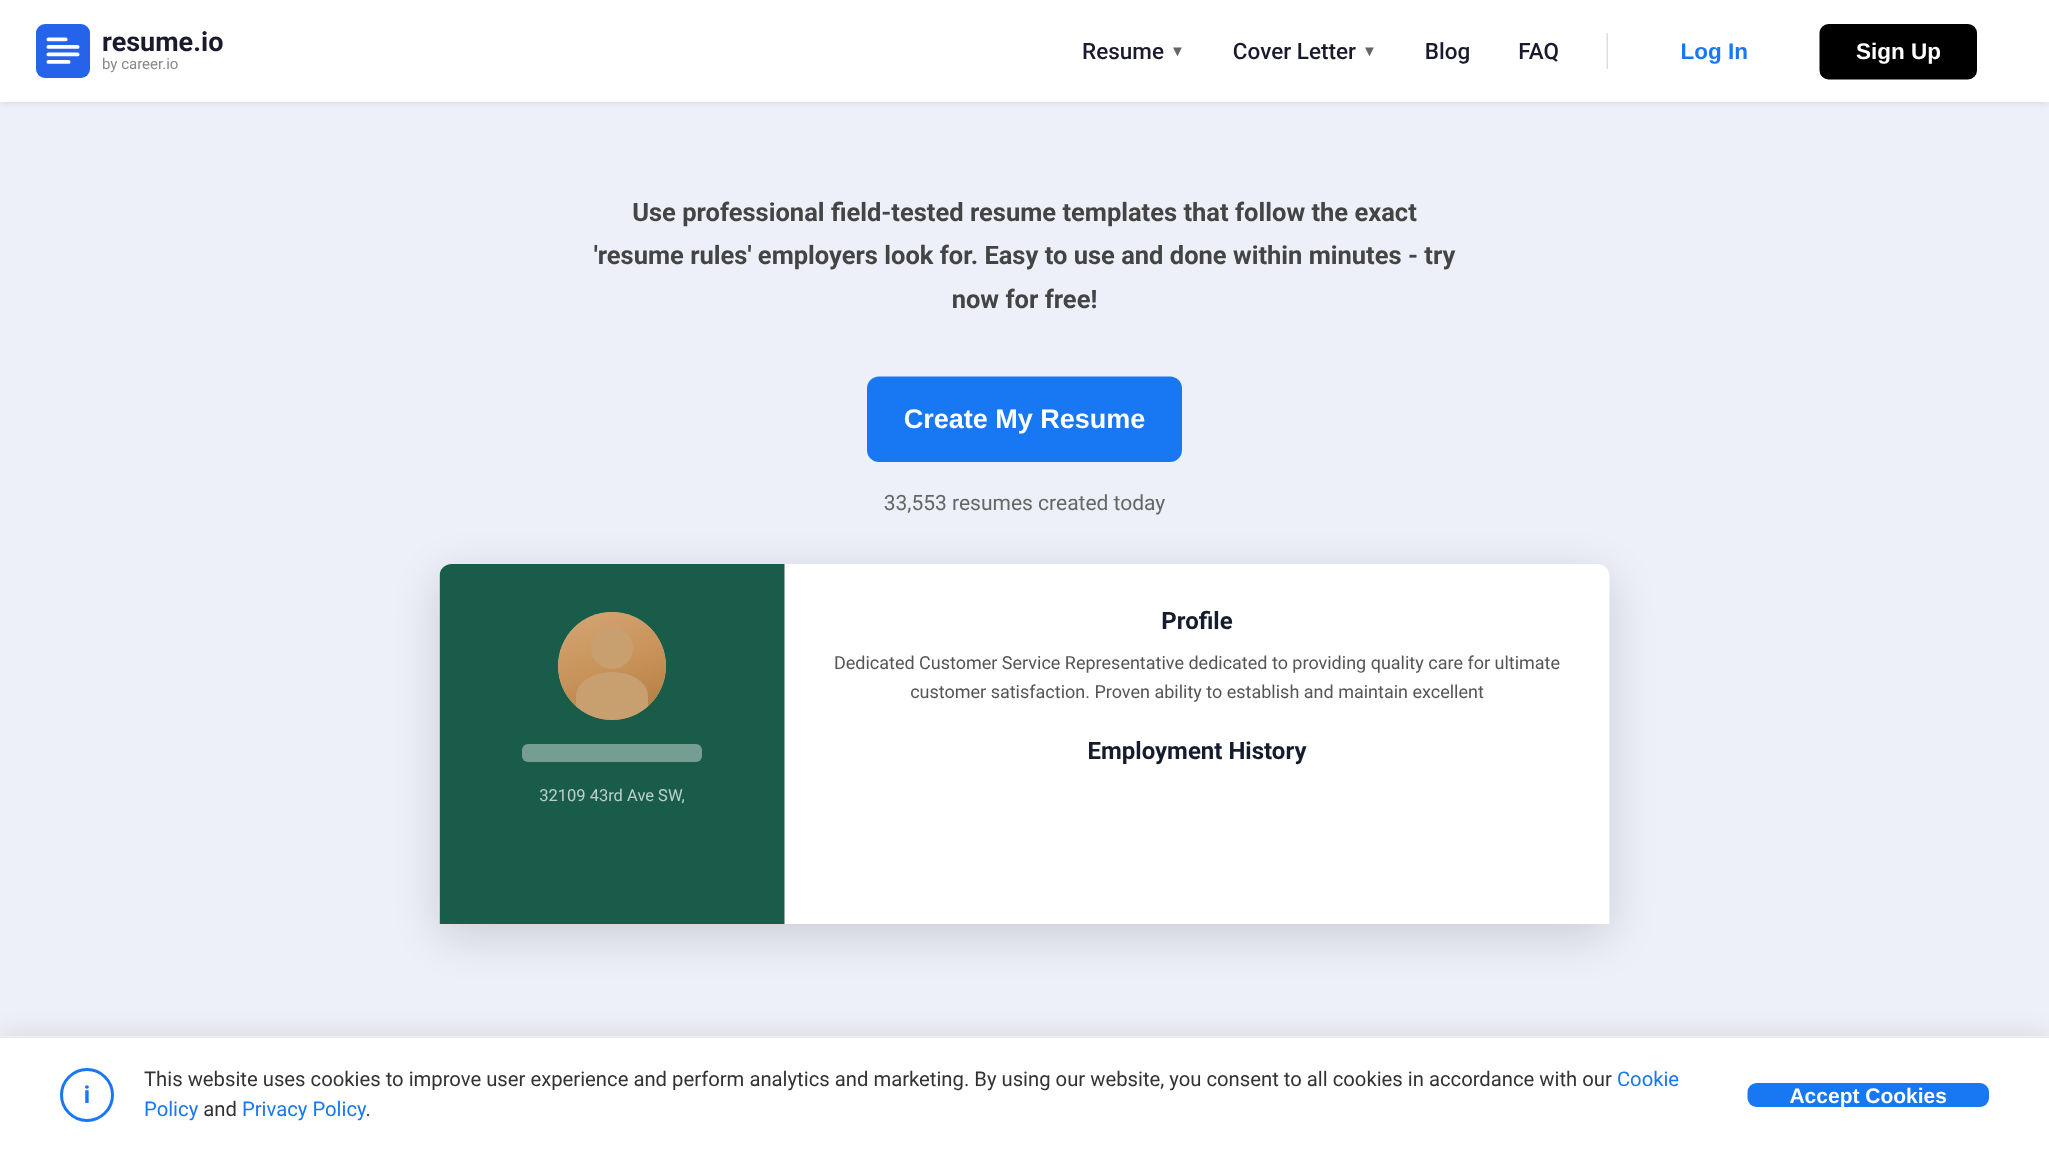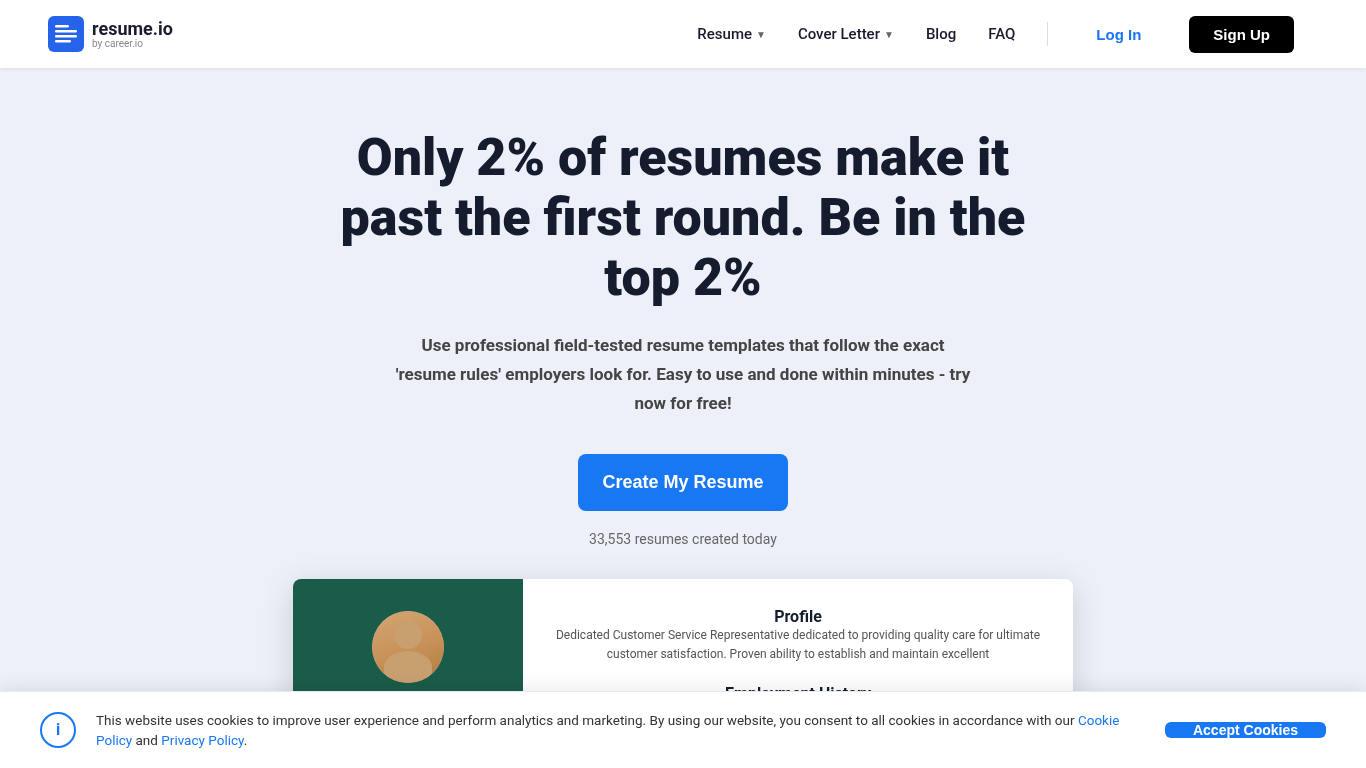--- a/index.html
+++ b/index.html
@@ -4,21 +4,21 @@
   <style>
     * { margin: 0; padding: 0; box-sizing: border-box; }
     body { font-family: -apple-system, BlinkMacSystemFont, 'Segoe UI', Roboto, sans-serif; background: #eef0f8; min-height: 768px; }
 
     
     nav {
       background: #fff;
       height: 68px;
       display: flex;
       align-items: center;
-      padding: 0 48px;
+      padding: 0 24px;
       box-shadow: 0 1px 4px rgba(0,0,0,0.08);
       position: relative;
       z-index: 10;
       gap: 40px;
     }
     .nav-logo {
       display: flex;
       align-items: center;
       gap: 8px;
       text-decoration: none;
@@ -208,20 +208,21 @@
     }
 
     .resume-right {
       flex: 1;
       padding: 28px 32px;
     }
     .resume-section-title {
       font-size: 16px;
       font-weight: 700;
       color: #141c2e;
+      margin-bottom: 10px;
       text-align: center;
     }
     .resume-section-text {
       font-size: 12px;
       color: #555;
       line-height: 1.6;
       margin-bottom: 20px;
     }
     .resume-employment-title {
       font-size: 16px;
@@ -319,21 +320,20 @@
     <a class="nav-link" href="#">
       <span>FAQ</span>
     </a>
     <div class="nav-divider"></div>
     <button class="btn-login">Log In</button>
     <button class="btn-signup">Sign Up</button>
   </div>
 </nav>
 
 <div class="hero">
-  <h1 class="hero-title">Only 2% of resumes make it past the first round. Be in the top 2%</h1>
   <p class="hero-subtitle">Use professional field-tested resume templates that follow the exact 'resume rules' employers look for. Easy to use and done within minutes - try now for free!</p>
   <button class="btn-cta">Create My Resume</button>
   <p class="hero-count">33,553 resumes created today</p>
 
   
   <div class="resume-preview-container">
     <div class="resume-card">
       <div class="resume-left">
         <div class="resume-avatar">
           <div class="resume-avatar-inner">

